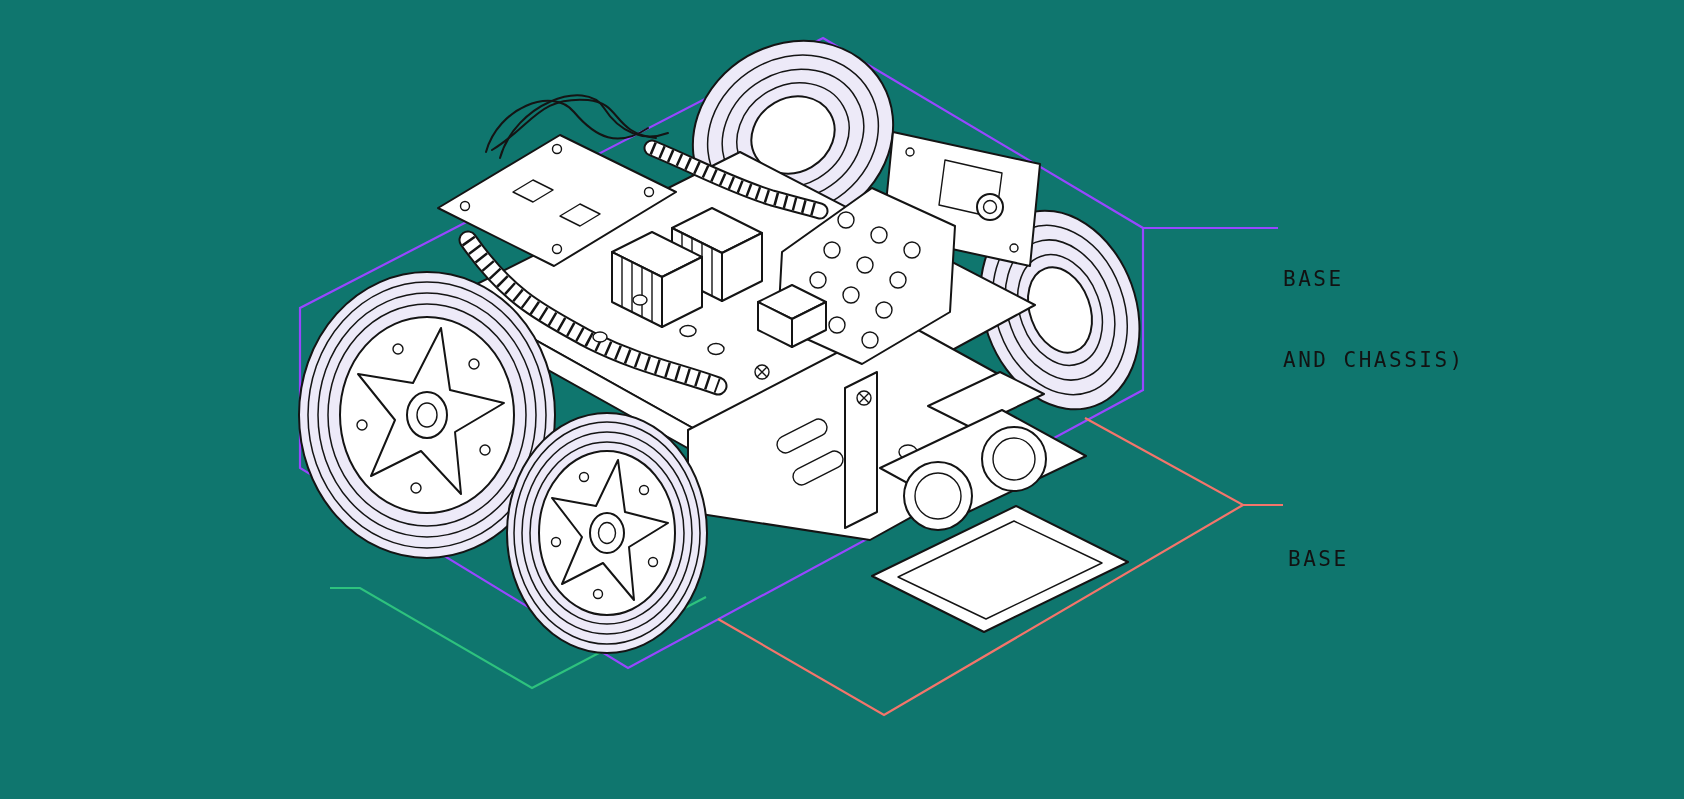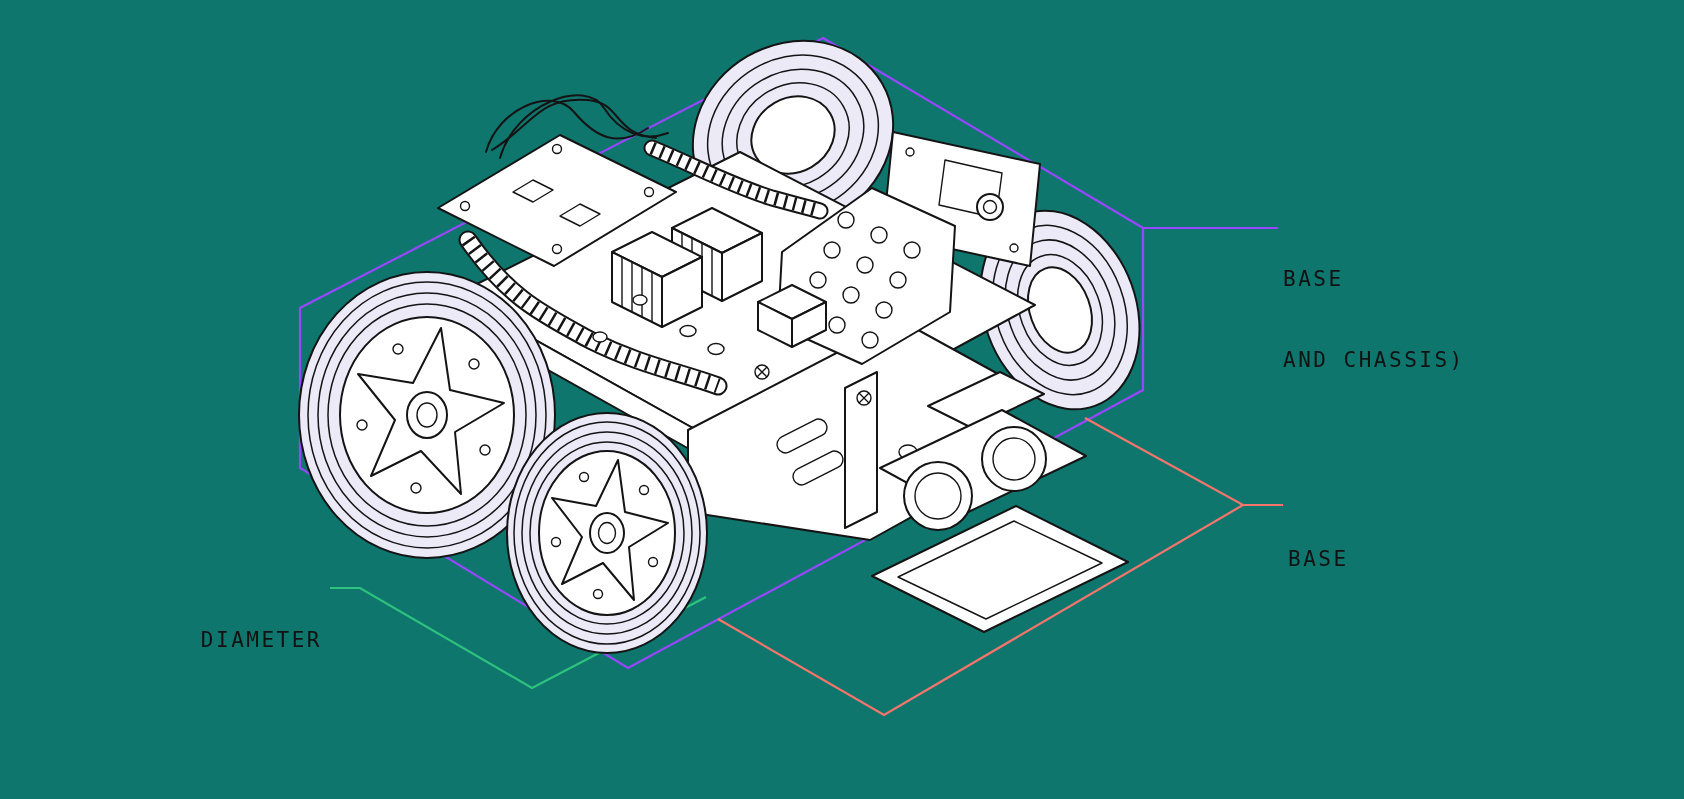--- a/index.html
+++ b/index.html
@@ -195,16 +195,15 @@
 <div class="label" id="base-label">
   <div>BASE</div>
   <div>AND CHASSIS)</div>
 </div>
 
 <div class="label" id="width-label">
   <div>BASE</div>
 </div>
 
 <div class="label" id="diameter-label">
-  <div>DIAMETER</div>
 </div>
 
 </div>
 
 </body></html>

